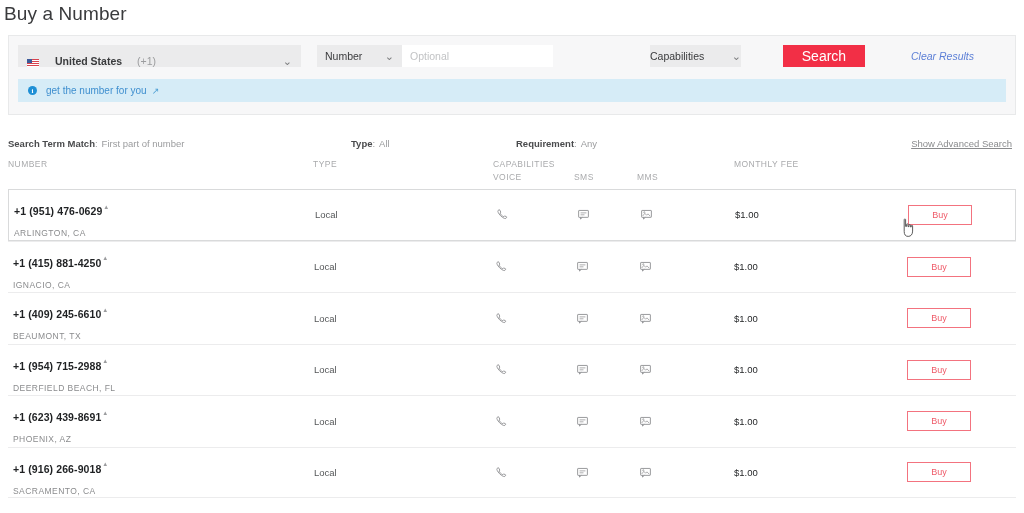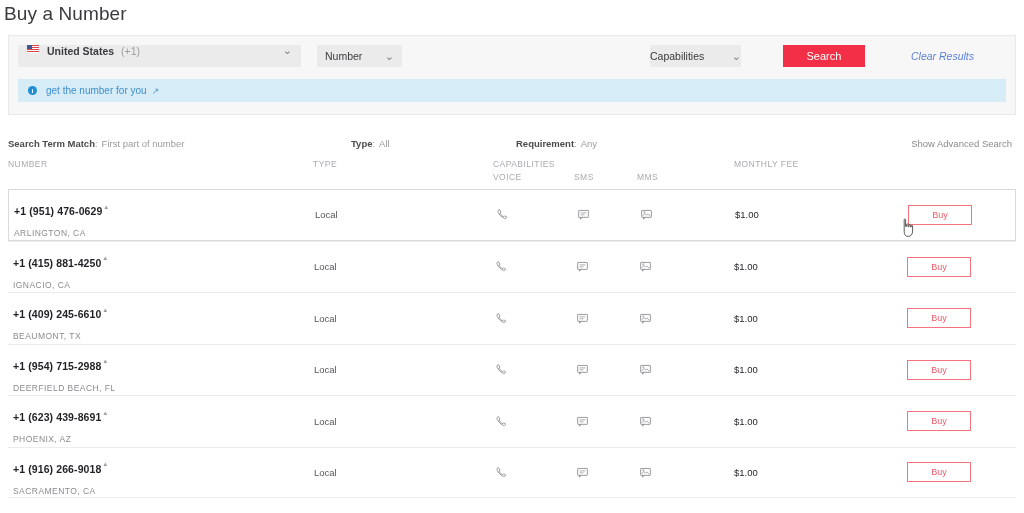--- a/index.html
+++ b/index.html
@@ -35,25 +35,26 @@
     align-items: center;
     height: 22px;
     gap: 0;
   }
 
   .country-select {
     flex: 0 0 283px;
     height: 22px;
     background: #ebebec;
     display: flex;
-    align-items: flex-start;
+    align-items: flex-end;
     padding: 0 9px;
     font-size: 10.5px;
     color: #3a3b3d;
     cursor: pointer;
+    gap: 8px;
   }
   .flag-icon {
     width: 12px; height: 8px;
     margin-right: 8px;
     position: relative;
     display: inline-block;
     background: #f0f0f0;
     overflow: hidden;
     flex: 0 0 12px;
   }
@@ -119,21 +120,21 @@
     color: #3a3b3d;
     cursor: pointer;
     gap: 7px;
   }
 
   .search-btn {
     flex: 0 0 82px;
     height: 22px;
     background: #f22f46;
     color: #ffffff;
-    font-size: 11px;
+    font-size: 14px;
     display: flex;
     align-items: center;
     justify-content: center;
     border: none;
     cursor: pointer;
     font-family: "Liberation Sans", sans-serif;
     margin-left: 42px;
   }
 
   .clear-link {
@@ -192,20 +193,21 @@
   .filter-label { font-weight: bold; color: #4a4b4d; }
   .filter-value { margin-left: 4px; color: #9b9c9e; }
   .f1 { flex: 0 0 343px; }
   .f2 { flex: 0 0 165px; }
   .f3 { flex: 1 1 auto; }
   .adv-link {
     font-size: 9.5px;
     color: #8a8b8d;
     cursor: pointer;
     margin-right: 4px;
+    text-decoration: underline;
   }
 
   
   .table { margin: 0 8px; }
 
   .thead {
     position: relative;
     height: 38px;
     font-size: 8.5px;
     color: #a9aaac;
@@ -327,20 +329,21 @@
       <span class="chev">⌄</span>
     </div>
 
     <div class="gap-sm"></div>
 
     <div class="type-select">
       <span>Number</span>
       <span class="chev">⌄</span>
     </div>
 
+    <input class="optional-input" type="text" placeholder="Optional" style="">
 
     <div class="spacer"></div>
 
     <div class="capabilities-btn">
       <span>Capabilities</span>
       <span class="chev">⌄</span>
     </div>
 
     <button class="search-btn">Search</button>
 

